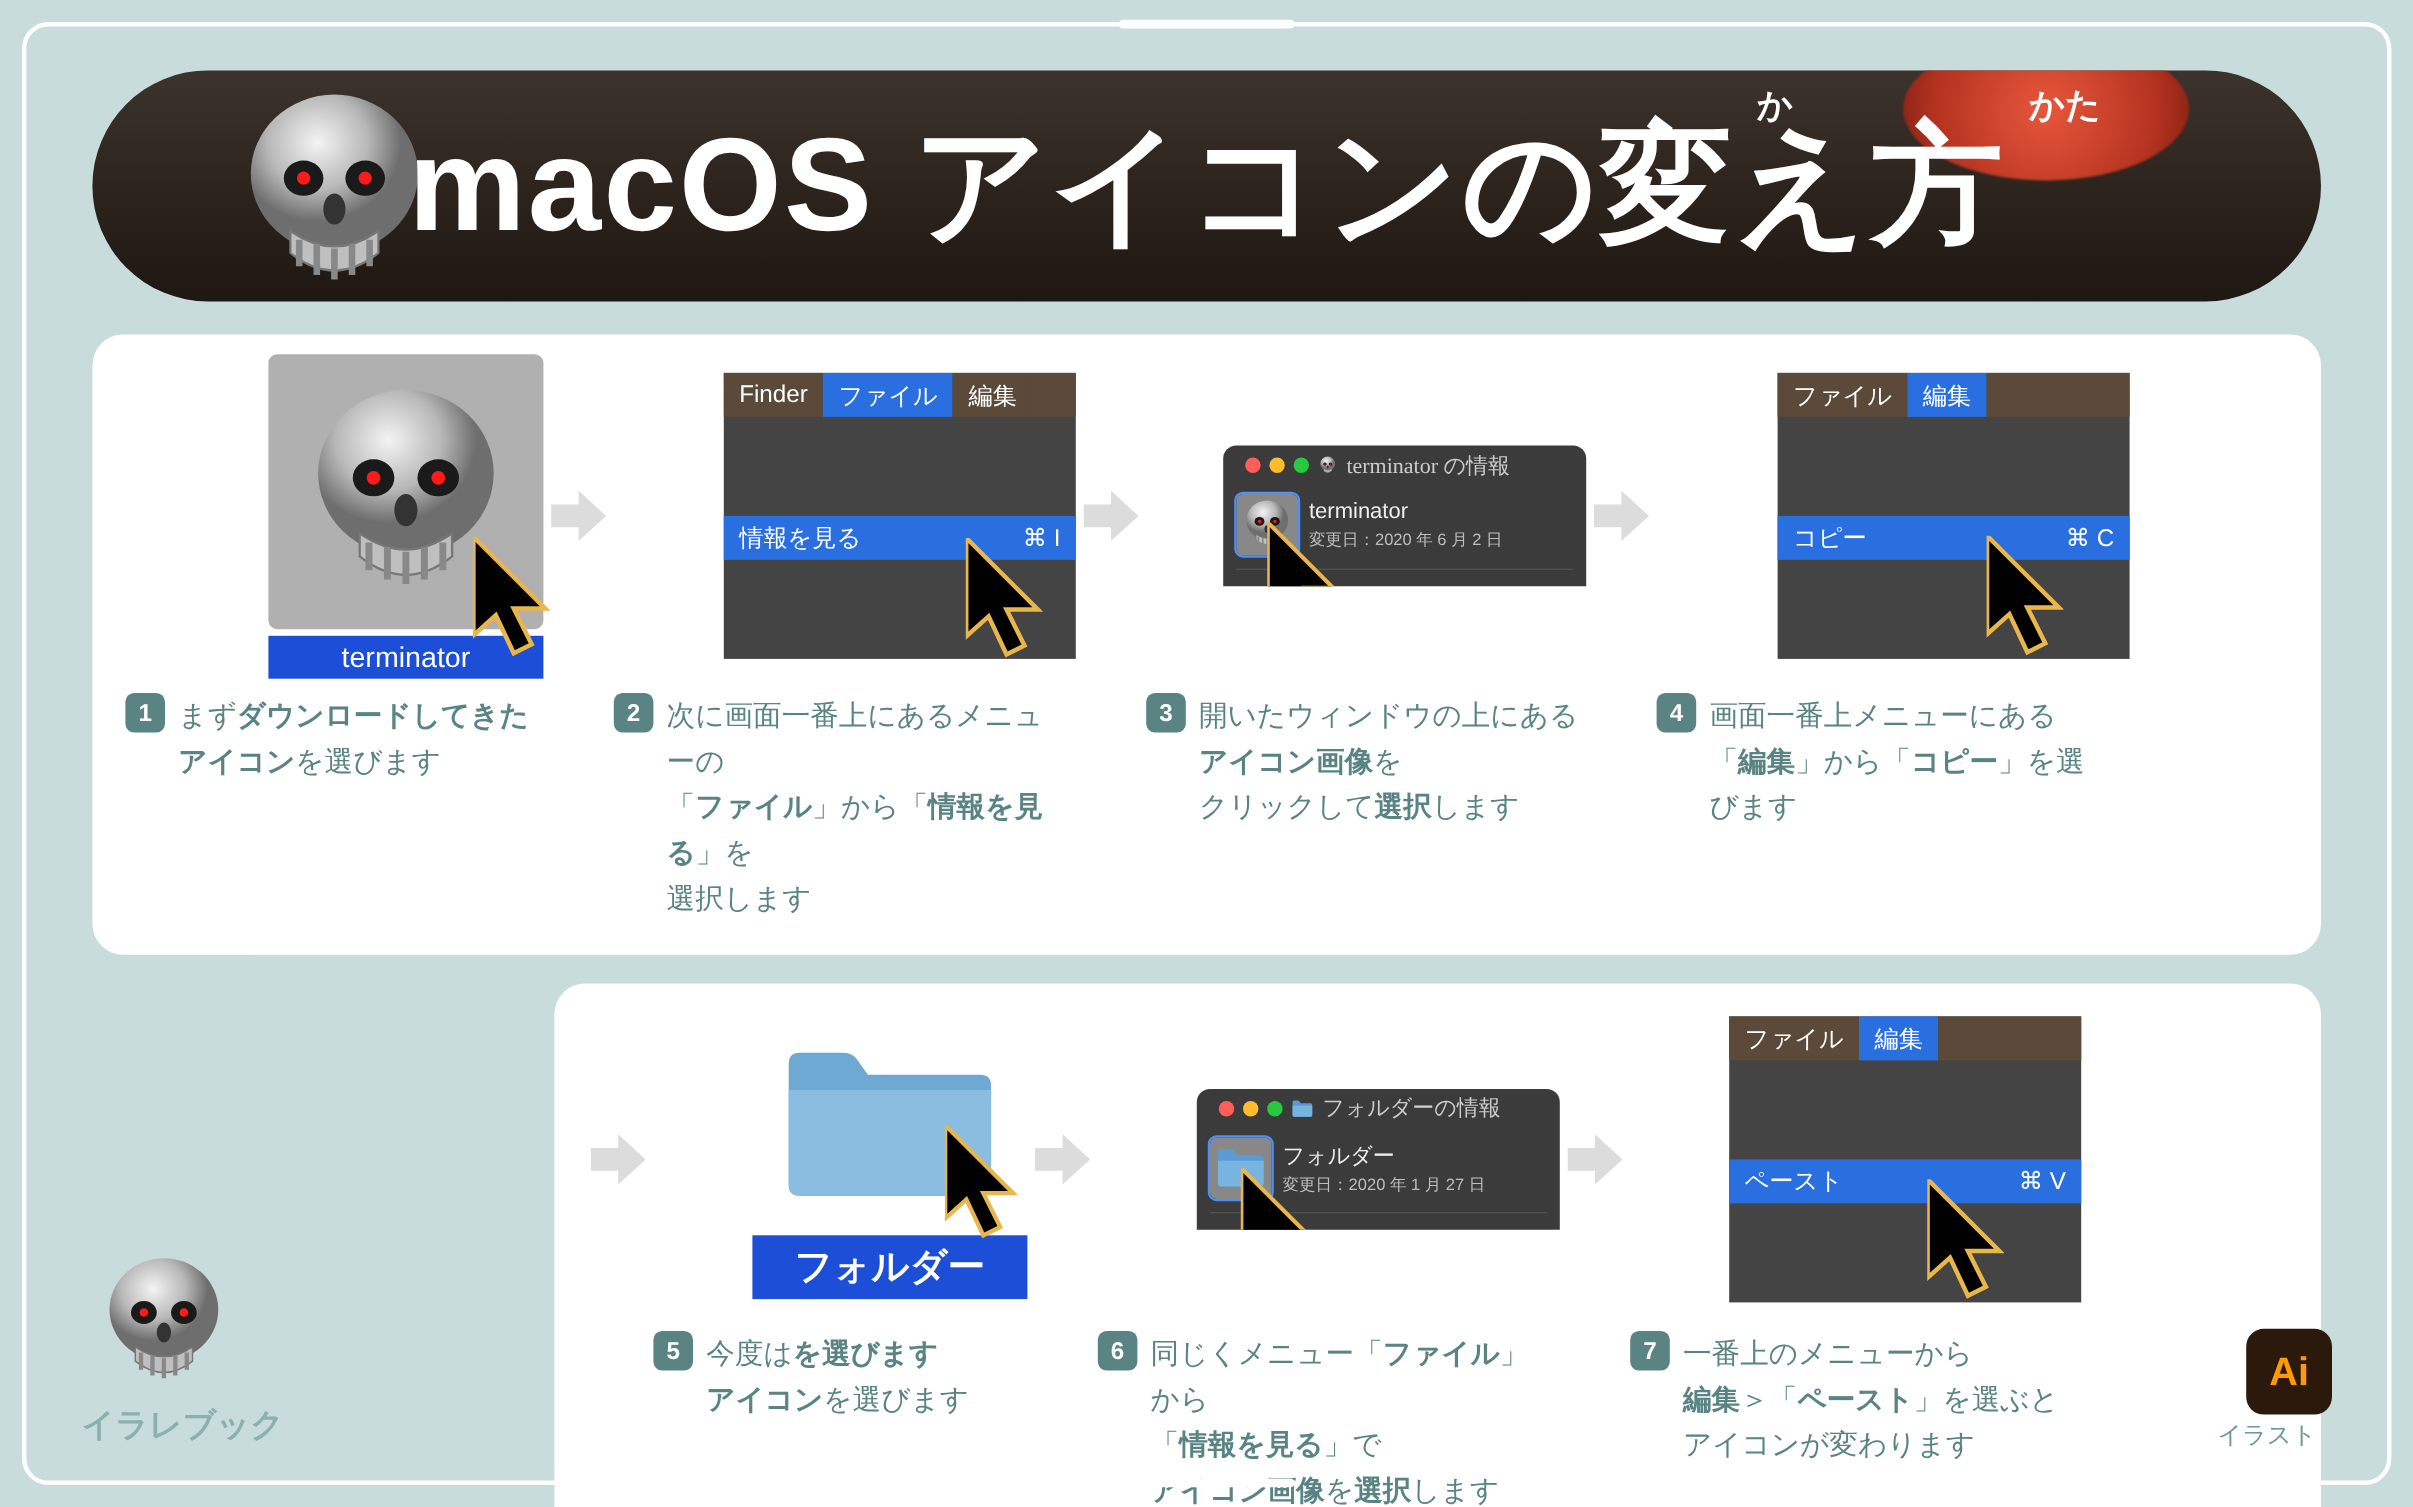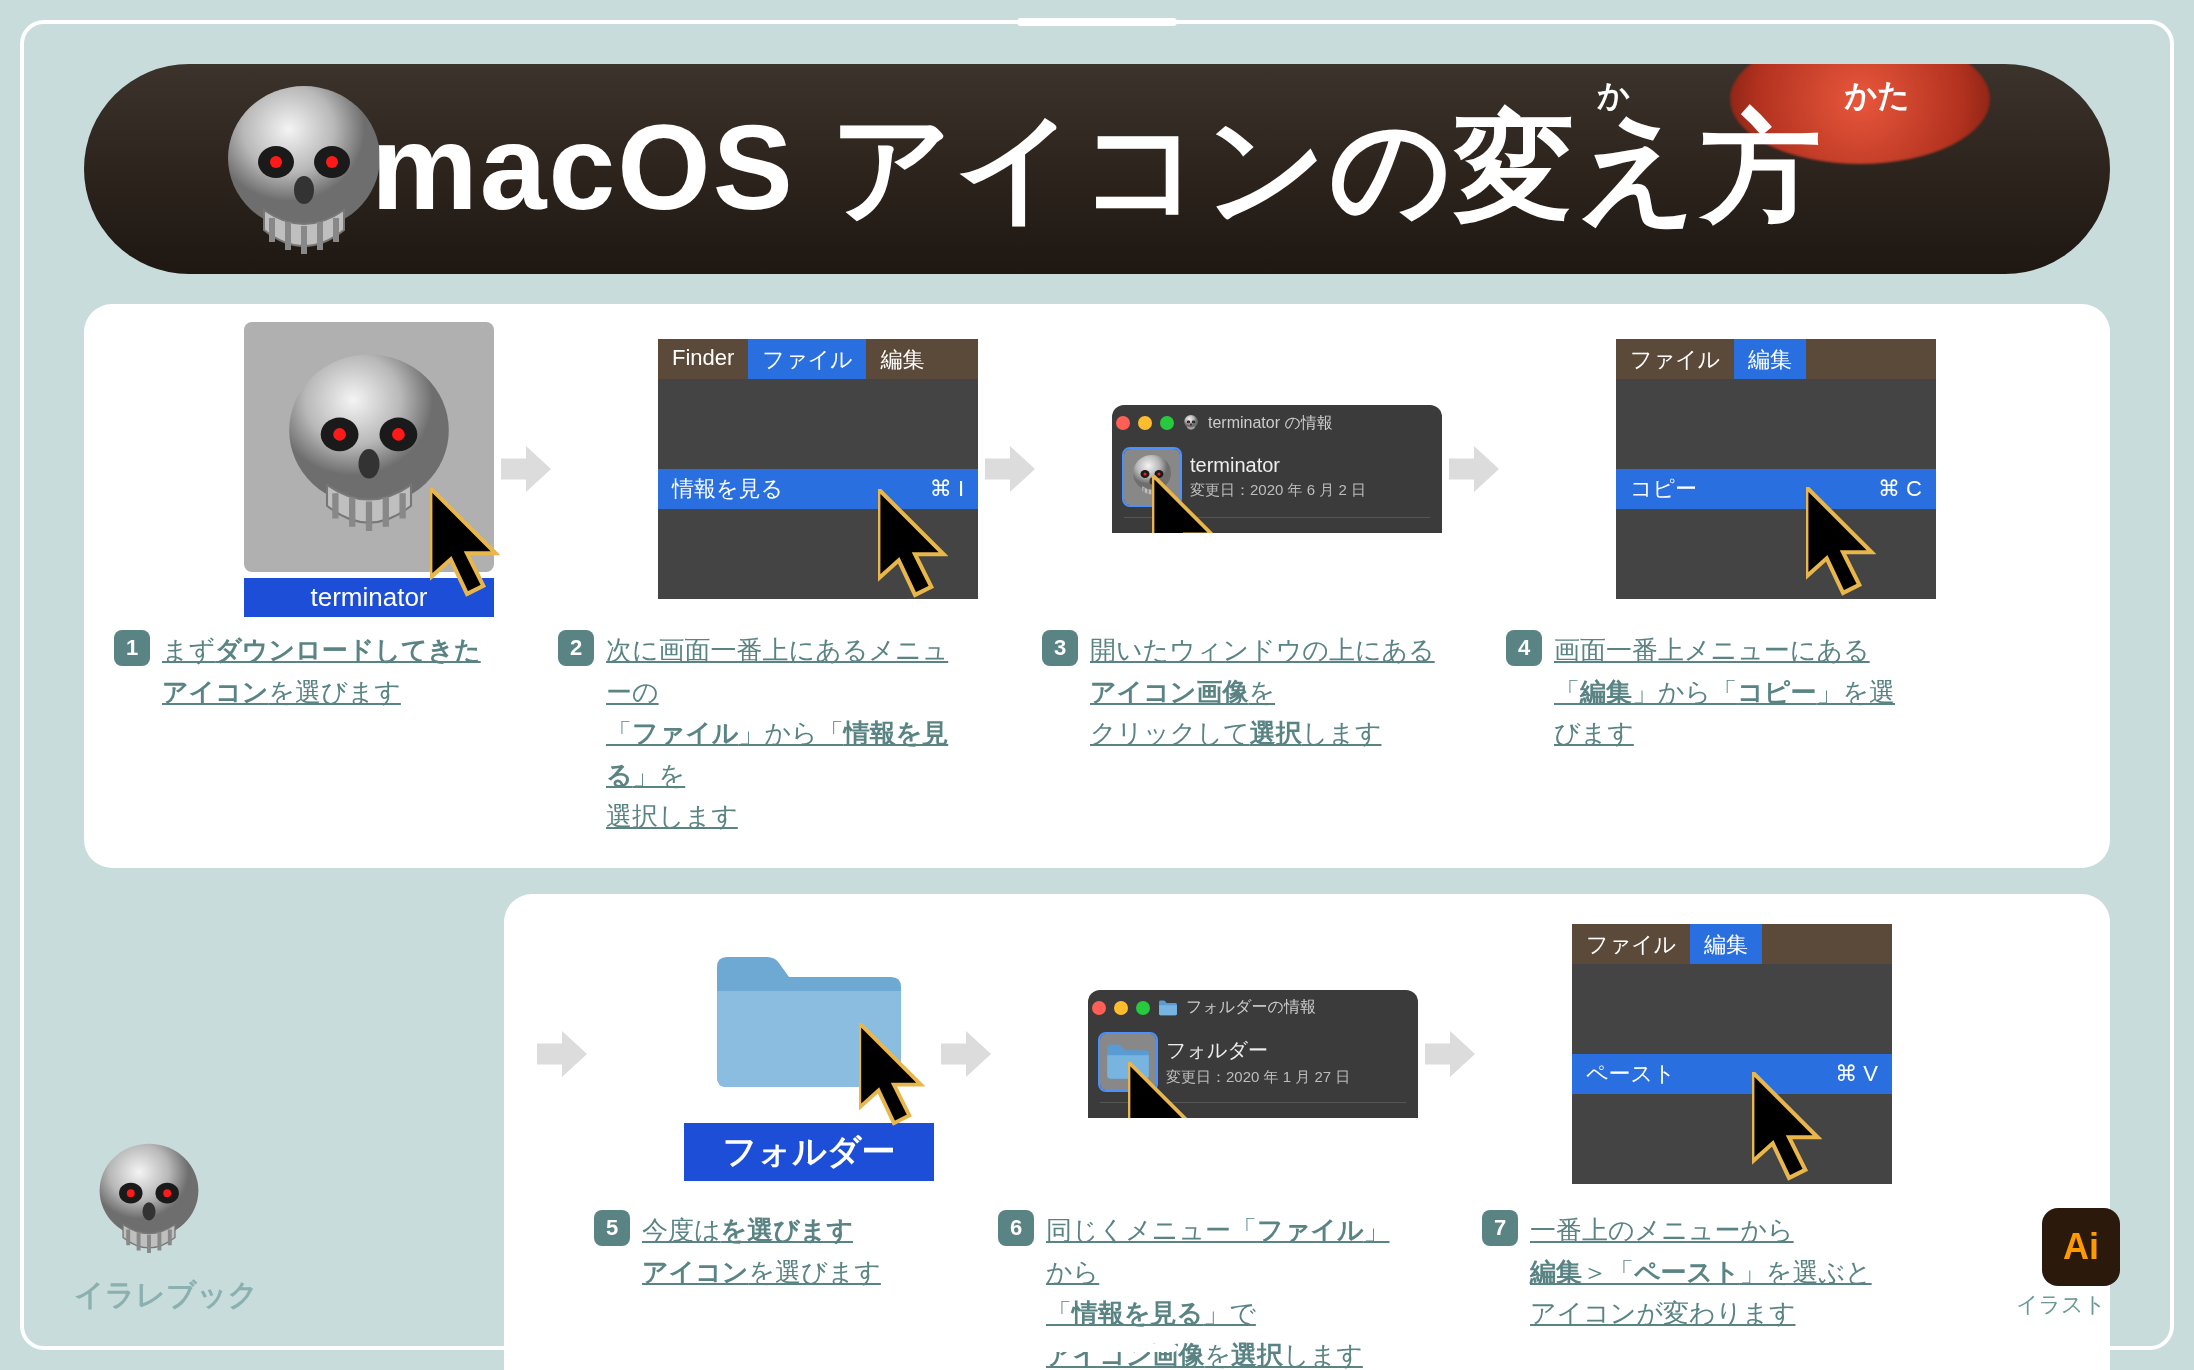--- a/index.html
+++ b/index.html
@@ -121,21 +121,20 @@
     border-radius: 8px;
     display: flex;
     align-items: center;
     justify-content: center;
     flex-shrink: 0;
   }
   .cap-text {
     color: #5a8484;
     font-size: 26px;
     line-height: 1.6;
-    text-decoration: underline;
   }
   .cap-text b { font-weight: 800; }
 
   
   .icon-tile {
     display: flex;
     flex-direction: column;
     align-items: center;
   }
   .icon-square {
@@ -206,23 +205,24 @@
     background: #3b3b3b;
     border-radius: 12px 12px 0 0;
     overflow: hidden;
     position: relative;
   }
   .info-title {
     height: 36px;
     display:flex;
     align-items:center;
     gap:8px;
-    padding: 0 4px;
+    padding: 0 20px;
     color:#ccc;
-    font-size:16px;
+    font-size:20px;
+    font-family:Liberation Serif, serif;
   }
   .traffic { display:flex; gap:8px;}
   .dot { width:14px; height:14px; border-radius:50%; }
   .dot.r{background:#ff5f56;} .dot.y{background:#ffbd2e;} .dot.g{background:#27c93f;}
   .info-body {
     display:flex;
     gap: 10px;
     padding: 8px 12px 4px 12px;
     align-items: center;
   }

